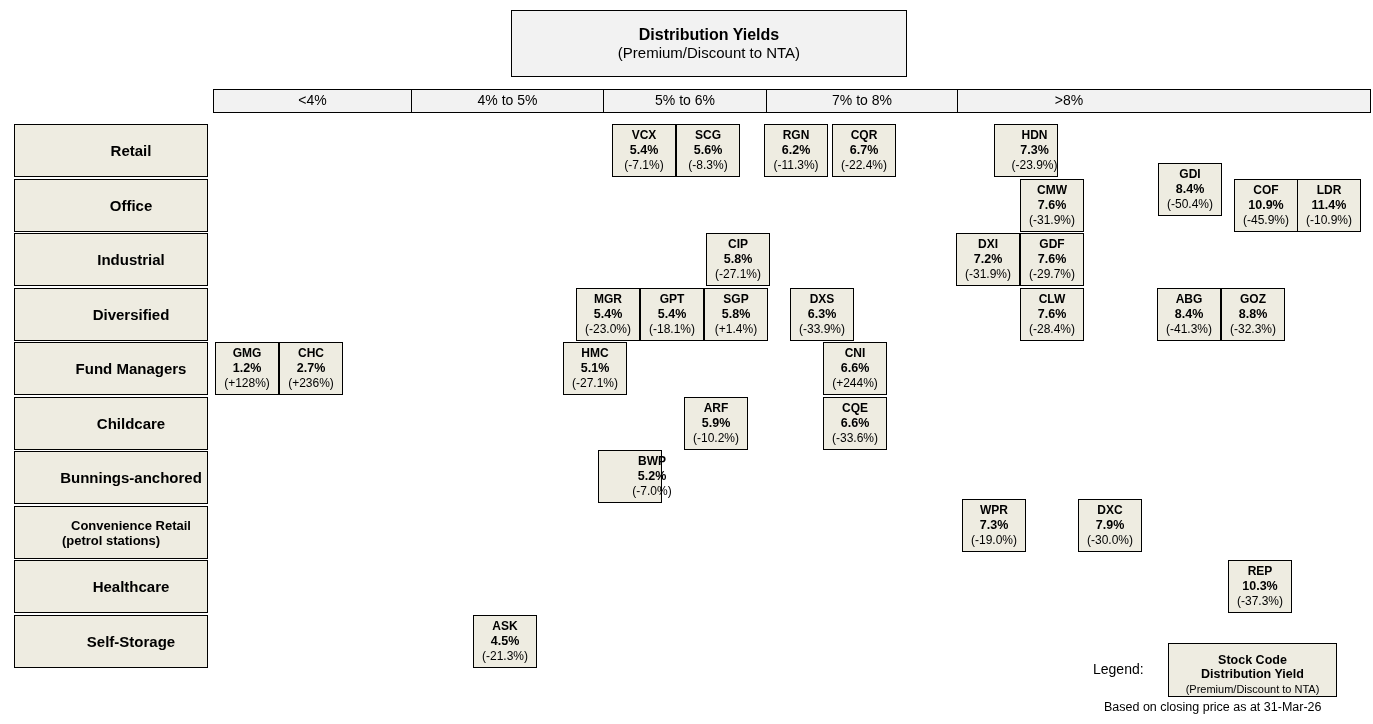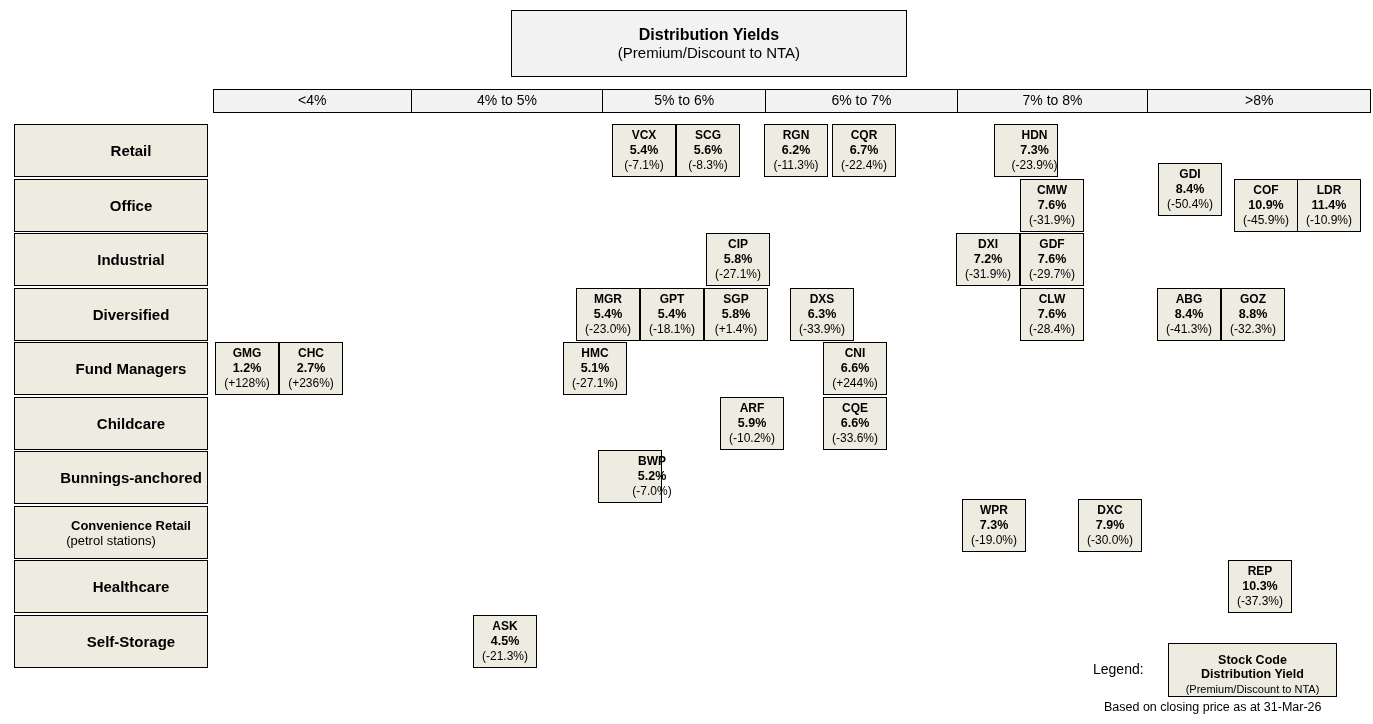--- a/index.html
+++ b/index.html
@@ -35,21 +35,21 @@
   .col-header:first-child { border-left: none; }
 
   .sector-box {
     position: absolute; left: 14px; width: 194px; height: 53px;
     background: #eeece1; border: 1px solid #000;
     display: flex; flex-direction: column; justify-content: center; align-items: center;
     text-align: center;
   }
   .sector-box .line1 { font-weight: bold; font-size: 15px; padding-left: 40px; }
   .sector-box.two-line .line1 { font-size: 13px; }
-  .sector-box .line2 { font-weight: normal; font-size: 13px; }
+  .sector-box .line2 { font-weight: bold; font-size: 13px; }
 
   .stock-box {
     position: absolute; width: 64px; height: 53px;
     background: #eeece1; border: 1px solid #000;
     display: flex; flex-direction: column; justify-content: center; align-items: center;
     text-align: center; line-height: 15px;
   }
   .stock-box .code { font-weight: bold; font-size: 12px; }
   .stock-box .yield { font-weight: bold; font-size: 12.5px; }
   .stock-box .premium { font-size: 12px; }
@@ -73,21 +73,20 @@
 
   <div class="title-box">
     <div class="title-line1">Distribution Yields</div>
     <div class="title-line2">(Premium/Discount to NTA)</div>
   </div>
 
   <div class="headers-row" id="headers-row">
       <div class="col-header" style="width: 197px;">&lt;4%</div>
       <div class="col-header" style="width: 192px;">4% to 5%</div>
       <div class="col-header" style="width: 163px;">5% to 6%</div>
-      <div class="col-header" style="width: 192px;">6% to 7%</div>
       <div class="col-header" style="width: 191px;">7% to 8%</div>
       <div class="col-header" style="width: 223px;">&gt;8%</div>
     </div>
 
   <div id="sector-labels">
       <div class="sector-box" style="top: 124px;">
         <div class="line1">Retail</div>
       </div>
       <div class="sector-box" style="top: 179px;">
         <div class="line1">Office</div>
@@ -228,21 +227,21 @@
       <div class="stock-box" style="left: 563px; top: 342px;">
         <div class="code">HMC</div>
         <div class="yield">5.1%</div>
         <div class="premium">(-27.1%)</div>
       </div>
       <div class="stock-box" style="left: 823px; top: 342px;">
         <div class="code">CNI</div>
         <div class="yield">6.6%</div>
         <div class="premium">(+244%)</div>
       </div>
-      <div class="stock-box" style="left: 720px; top: 397px;">
+      <div class="stock-box" style="left: 684px; top: 397px;">
         <div class="code">ARF</div>
         <div class="yield">5.9%</div>
         <div class="premium">(-10.2%)</div>
       </div>
       <div class="stock-box" style="left: 823px; top: 397px;">
         <div class="code">CQE</div>
         <div class="yield">6.6%</div>
         <div class="premium">(-33.6%)</div>
       </div>
       <div class="stock-box" style="left: 598px; top: 450px; padding-left: 44px;">

